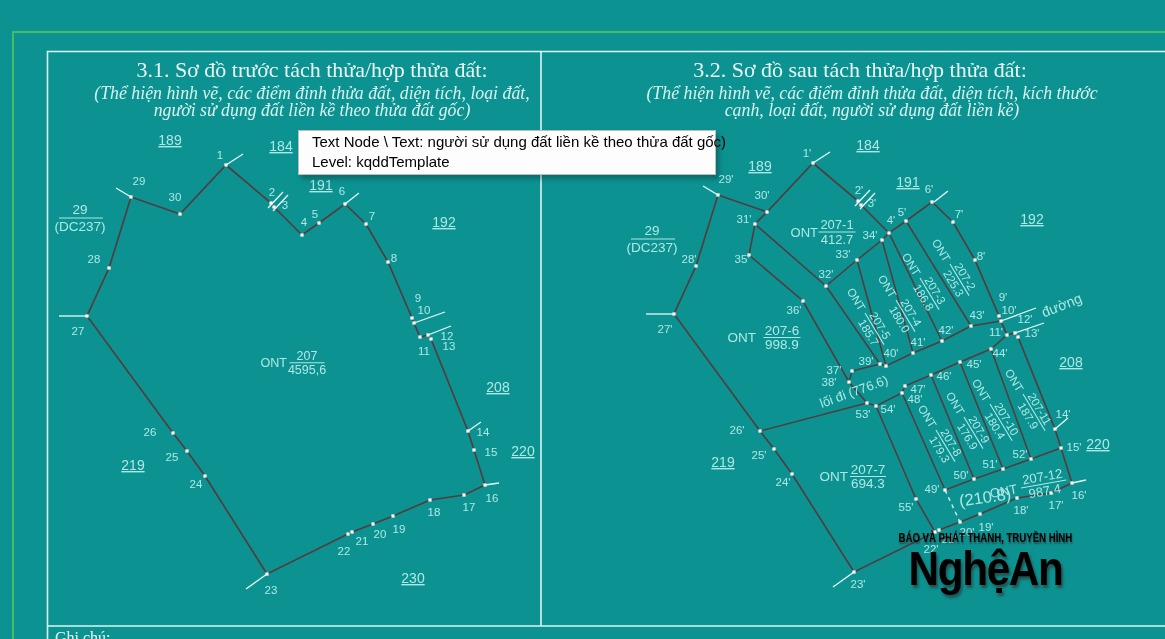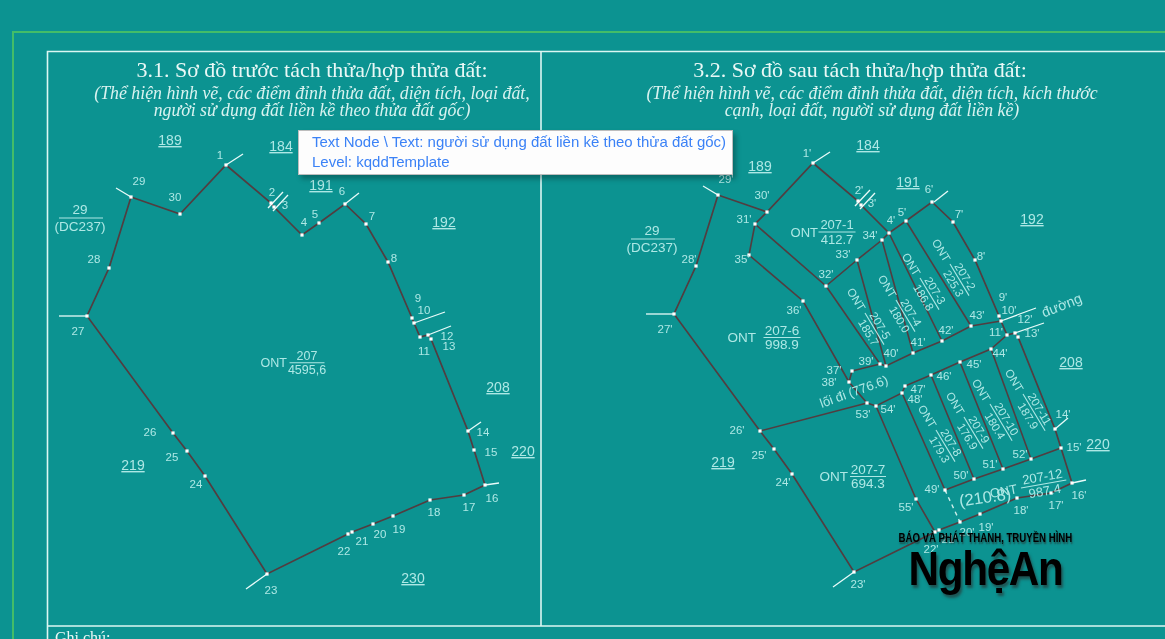--- a/index.html
+++ b/index.html
@@ -1,21 +1,21 @@
 <!DOCTYPE html>
 <html><head>
 <meta charset="utf-8">
 <style>
   html,body { margin:0; padding:0; }
   body { width:1165px; height:639px; background:#0c9391; position:relative; overflow:hidden;
          font-family:"Liberation Sans", sans-serif; }
   #map { position:absolute; left:0; top:0; }
   #tooltip { position:absolute; left:298px; top:130px; width:403px; background:#fdfdfd;
     border:1px solid #bdbdbd; box-shadow:3px 4px 5px rgba(0,0,0,0.28); white-space:nowrap;
-    font-size:15px; line-height:20px; color:#3b82f6; padding:1px 17px 2px 13px; }
+    font-size:15px; line-height:20px; color:#000000; padding:1px 0 2px 13px; }
   #logo { position:absolute; left:868px; top:528px; width:234px; text-align:center;
     color:#000000; }
   #logo .l1 { font-size:13px; font-weight:bold; white-space:nowrap; display:inline-block;
     transform:scaleX(0.74); transform-origin:50% 50%; letter-spacing:0px;
     text-shadow:1px 2px 2px rgba(50,20,20,0.55); }
   #logo .l2 { font-size:48px; font-weight:bold; line-height:46px; letter-spacing:-1.5px;
     white-space:nowrap; display:inline-block; transform:scaleX(0.88); transform-origin:50% 50%;
     text-shadow:2px 3px 3px rgba(50,20,20,0.5); }
 </style>
 </head>

